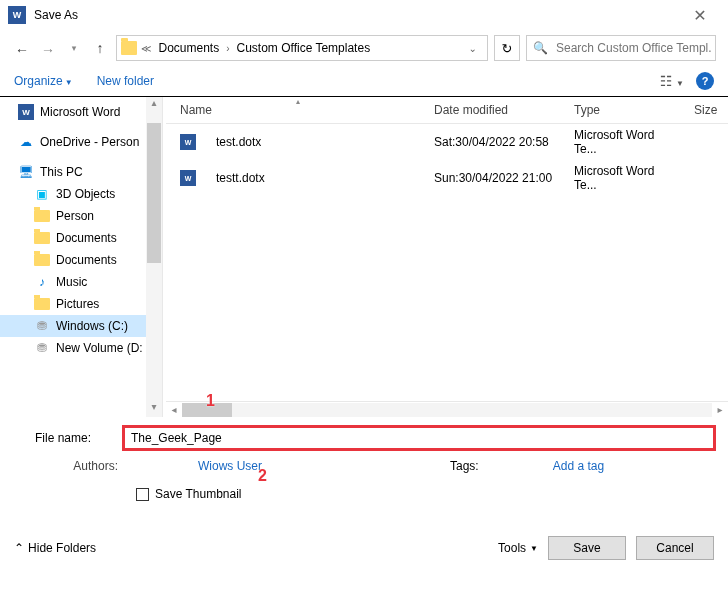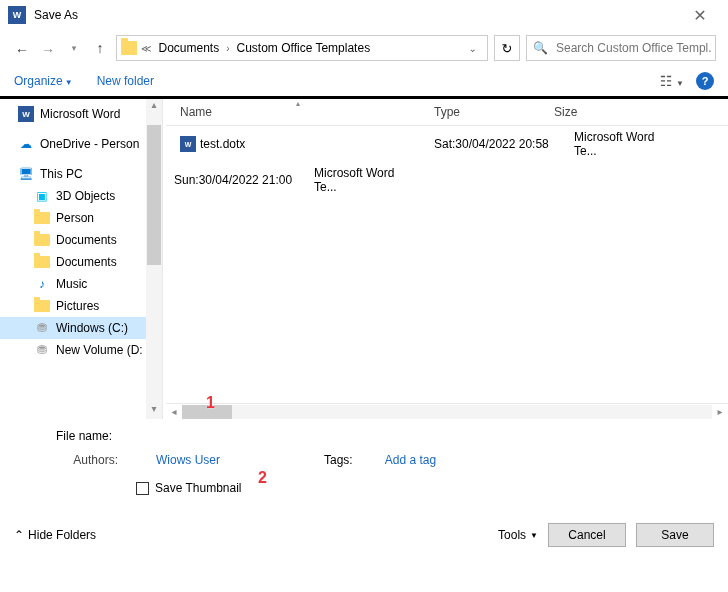--- a/index.html
+++ b/index.html
@@ -13,21 +13,21 @@
 .nav-btn.active { color: #333; }
 .addr { flex: 1; display: flex; align-items: center; border: 1px solid #ccc; height: 26px; padding: 0 4px; gap: 4px; }
 .folder-icon { width: 16px; height: 14px; background: #ffd968; border-radius: 1px; position: relative; }
 .folder-icon::before { content: ''; position: absolute; top: -3px; left: 0; width: 7px; height: 3px; background: #ffd968; border-radius: 1px 1px 0 0; }
 .chev { color: #666; font-size: 10px; }
 .crumb { padding: 0 3px; }
 .addr-drop { color: #666; font-size: 10px; margin-left: auto; padding-right: 6px; }
 .refresh { width: 26px; height: 26px; border: 1px solid #ccc; display: flex; align-items: center; justify-content: center; font-size: 13px; }
 .search { width: 190px; height: 26px; border: 1px solid #ccc; display: flex; align-items: center; padding: 0 6px; gap: 6px; color: #888; }
 .search input { border: none; outline: none; flex: 1; color: #888; }
-.toolbar { display: flex; align-items: center; padding: 6px 14px; gap: 24px; border-bottom: 3px solid #000000; }
+.toolbar { display: flex; align-items: center; padding: 6px 14px; gap: 24px; border-bottom: 1px solid #000000; }
 .toolbar .link { color: #1968c2; cursor: pointer; }
 .toolbar .drop { font-size: 8px; margin-left: 2px; }
 .toolbar-right { margin-left: auto; display: flex; align-items: center; gap: 12px; }
 .view-icon { font-size: 14px; color: #555; }
 .help { width: 18px; height: 18px; border-radius: 50%; background: #1968c2; color: #fff; display: flex; align-items: center; justify-content: center; font-weight: bold; font-size: 11px; }
 .body { display: flex; height: 320px; }
 .sidebar { width: 162px; overflow: hidden; padding-top: 4px; }
 .sb-item { display: flex; align-items: center; height: 22px; padding-left: 18px; gap: 6px; white-space: nowrap; }
 .sb-item.indent { padding-left: 34px; }
 .sb-item.sel { background: #cce8ff; }
@@ -44,37 +44,37 @@
 .filepane { flex: 1; display: flex; flex-direction: column; }
 .fhead { display: flex; border-bottom: 1px solid #e8e8e8; padding: 4px 0; }
 .fhead .col, .frow .col { padding: 2px 8px; }
 .c-name { flex: 0 0 260px; padding-left: 14px !important; }
 .c-date { flex: 0 0 140px; }
 .c-type { flex: 0 0 120px; }
 .c-size { flex: 1; padding-right: 10px !important; }
 .fhead .col { color: #444; position: relative; }
 .sort-ind { position: absolute; left: 50%; top: -4px; font-size: 8px; color: #888; }
 .frow { display: flex; padding: 2px 0; align-items: center; }
-.frow .c-name { display: flex; align-items: center; gap: 4px; }
+.frow .c-name { display: flex; align-items: center; gap: 20px; }
 .file-icon { width: 16px; height: 16px; background: #2b579a; color: #fff; font-size: 7px; display: flex; align-items: center; justify-content: center; font-weight: bold; }
 .scroll-h { height: 16px; border-top: 1px solid #e8e8e8; display: flex; align-items: center; position: relative; }
 .scroll-h .lt, .scroll-h .rt { width: 16px; text-align: center; color: #888; font-size: 10px; }
 .scroll-h .track { flex: 1; height: 14px; background: #f4f4f4; position: relative; }
 .scroll-h .thumb { position: absolute; left: 0; width: 50px; height: 14px; background: #ccc; }
 .annot { position: absolute; color: #e8343d; font-weight: bold; font-size: 16px; text-shadow: 0 0 2px #fff; }
 .bottom { padding: 6px 14px 10px; }
 .field-row { display: flex; align-items: center; margin: 4px 0; }
-.field-row label { width: 110px; text-align: right; padding-right: 12px; }
+.field-row label { width: 110px; text-align: center; padding-right: 12px; }
 .field-row .input { flex: 1; border: 1px solid #888; height: 22px; padding: 0 6px; display: flex; align-items: center; background: #fff; }
 .field-row .input.combo::after { content: '⌄'; margin-left: auto; color: #555; font-size: 12px; }
 .redbox { outline: 3px solid #e8343d; outline-offset: -1px; }
-.meta-row { display: flex; align-items: center; margin-top: 10px; gap: 32px; }
+.meta-row { display: flex; align-items: center; margin-top: 10px; gap: 74px; }
 .meta-row .lbl { width: 110px; text-align: right; padding-right: 6px; color: #444; }
 .meta-row .val { color: #1968c2; }
-.save-thumb { margin: 14px 0 8px 122px; display: flex; align-items: center; gap: 6px; }
+.save-thumb { margin: 14px 0 15px 122px; display: flex; align-items: center; gap: 6px; }
 .chk { width: 13px; height: 13px; border: 1px solid #333; }
 .footer { display: flex; align-items: center; padding: 10px 14px 14px; gap: 10px; }
 .hide-f { display: flex; align-items: center; gap: 4px; cursor: pointer; }
 .btn { width: 78px; height: 24px; border: 1px solid #adadad; background: #e1e1e1; display: flex; align-items: center; justify-content: center; cursor: pointer; }
 .tools { display: flex; align-items: center; gap: 4px; margin-left: auto; }
 .sb-wrap { position: relative; height: 100%; }
 .sb-scroll { position: absolute; right: 0; top: 0; bottom: 0; width: 16px; display: flex; flex-direction: column; }
 .sb-scroll .ar { height: 16px; text-align: center; font-size: 10px; color: #888; background: #f4f4f4; }
 .sb-scroll .tr { flex: 1; background: #f4f4f4; position: relative; }
 .sb-scroll .th { position: absolute; left: 1px; right: 1px; top: 10px; height: 140px; background: #ccc; }
@@ -180,53 +180,61 @@
       <div class="tr">
           <div class="th"></div>
         </div>
       <div class="ar">▾</div>
     </div>
   </div>
   <div class="divider"></div>
   <div class="filepane">
     <div class="fhead">
       <div class="col c-name"><span class="sort-ind">▴</span><span>Name</span></div>
+      <div class="col c-date">Date modified</div>
       <div class="col c-type">Type</div>
       <div class="col c-size">Size</div>
     </div>
     <div id="filelist" style="flex:1">
         <div class="frow">
           <div class="col c-name">
             <div class="file-icon">W</div>
             <span>test.dotx</span>
           </div>
           <div class="col c-date">Sat:30/04/2022 20:58</div>
           <div class="col c-type">Microsoft Word Te...</div>
           <div class="col c-size"></div>
         </div>
         <div class="frow">
+          <div class="col c-name">
+            <div class="file-icon">W</div>
+            <span>testt.dotx</span>
+          </div>
           <div class="col c-date">Sun:30/04/2022 21:00</div>
           <div class="col c-type">Microsoft Word Te...</div>
           <div class="col c-size"></div>
         </div>
       </div>
     <div class="scroll-h" style="position:relative">
       <div class="lt">◂</div>
       <div class="track">
           <div class="thumb"></div>
         </div>
       <div class="rt">▸</div>
       <div class="annot" style="left:40px; top:-10px">1</div>
     </div>
   </div>
 </div>
 
 <div class="bottom" style="position:relative">
   <div class="field-row">
     <label>File name:</label>
+    <div class="input redbox">
+        <span>The_Geek_Page</span>
+      </div>
   </div>
   <div class="annot" style="left:258px; top:50px">2</div>
   <div class="meta-row">
     <span class="lbl">Authors:</span>
     <span class="val">Wiows User</span>
     <span style="width:40px"></span>
     <span>Tags:</span>
     <span class="val">Add a tag</span>
   </div>
   <div class="save-thumb">
@@ -237,15 +245,15 @@
 
 <div class="footer">
   <div class="hide-f">
     <span>⌃</span>
     <span>Hide Folders</span>
   </div>
   <div class="tools">
     <span>Tools</span>
       <span style="font-size:8px">▼</span>
   </div>
+  <div class="btn">Save</div>
   <div class="btn">Cancel</div>
-  <div class="btn">Save</div>
 </div>
 
 </body></html>

